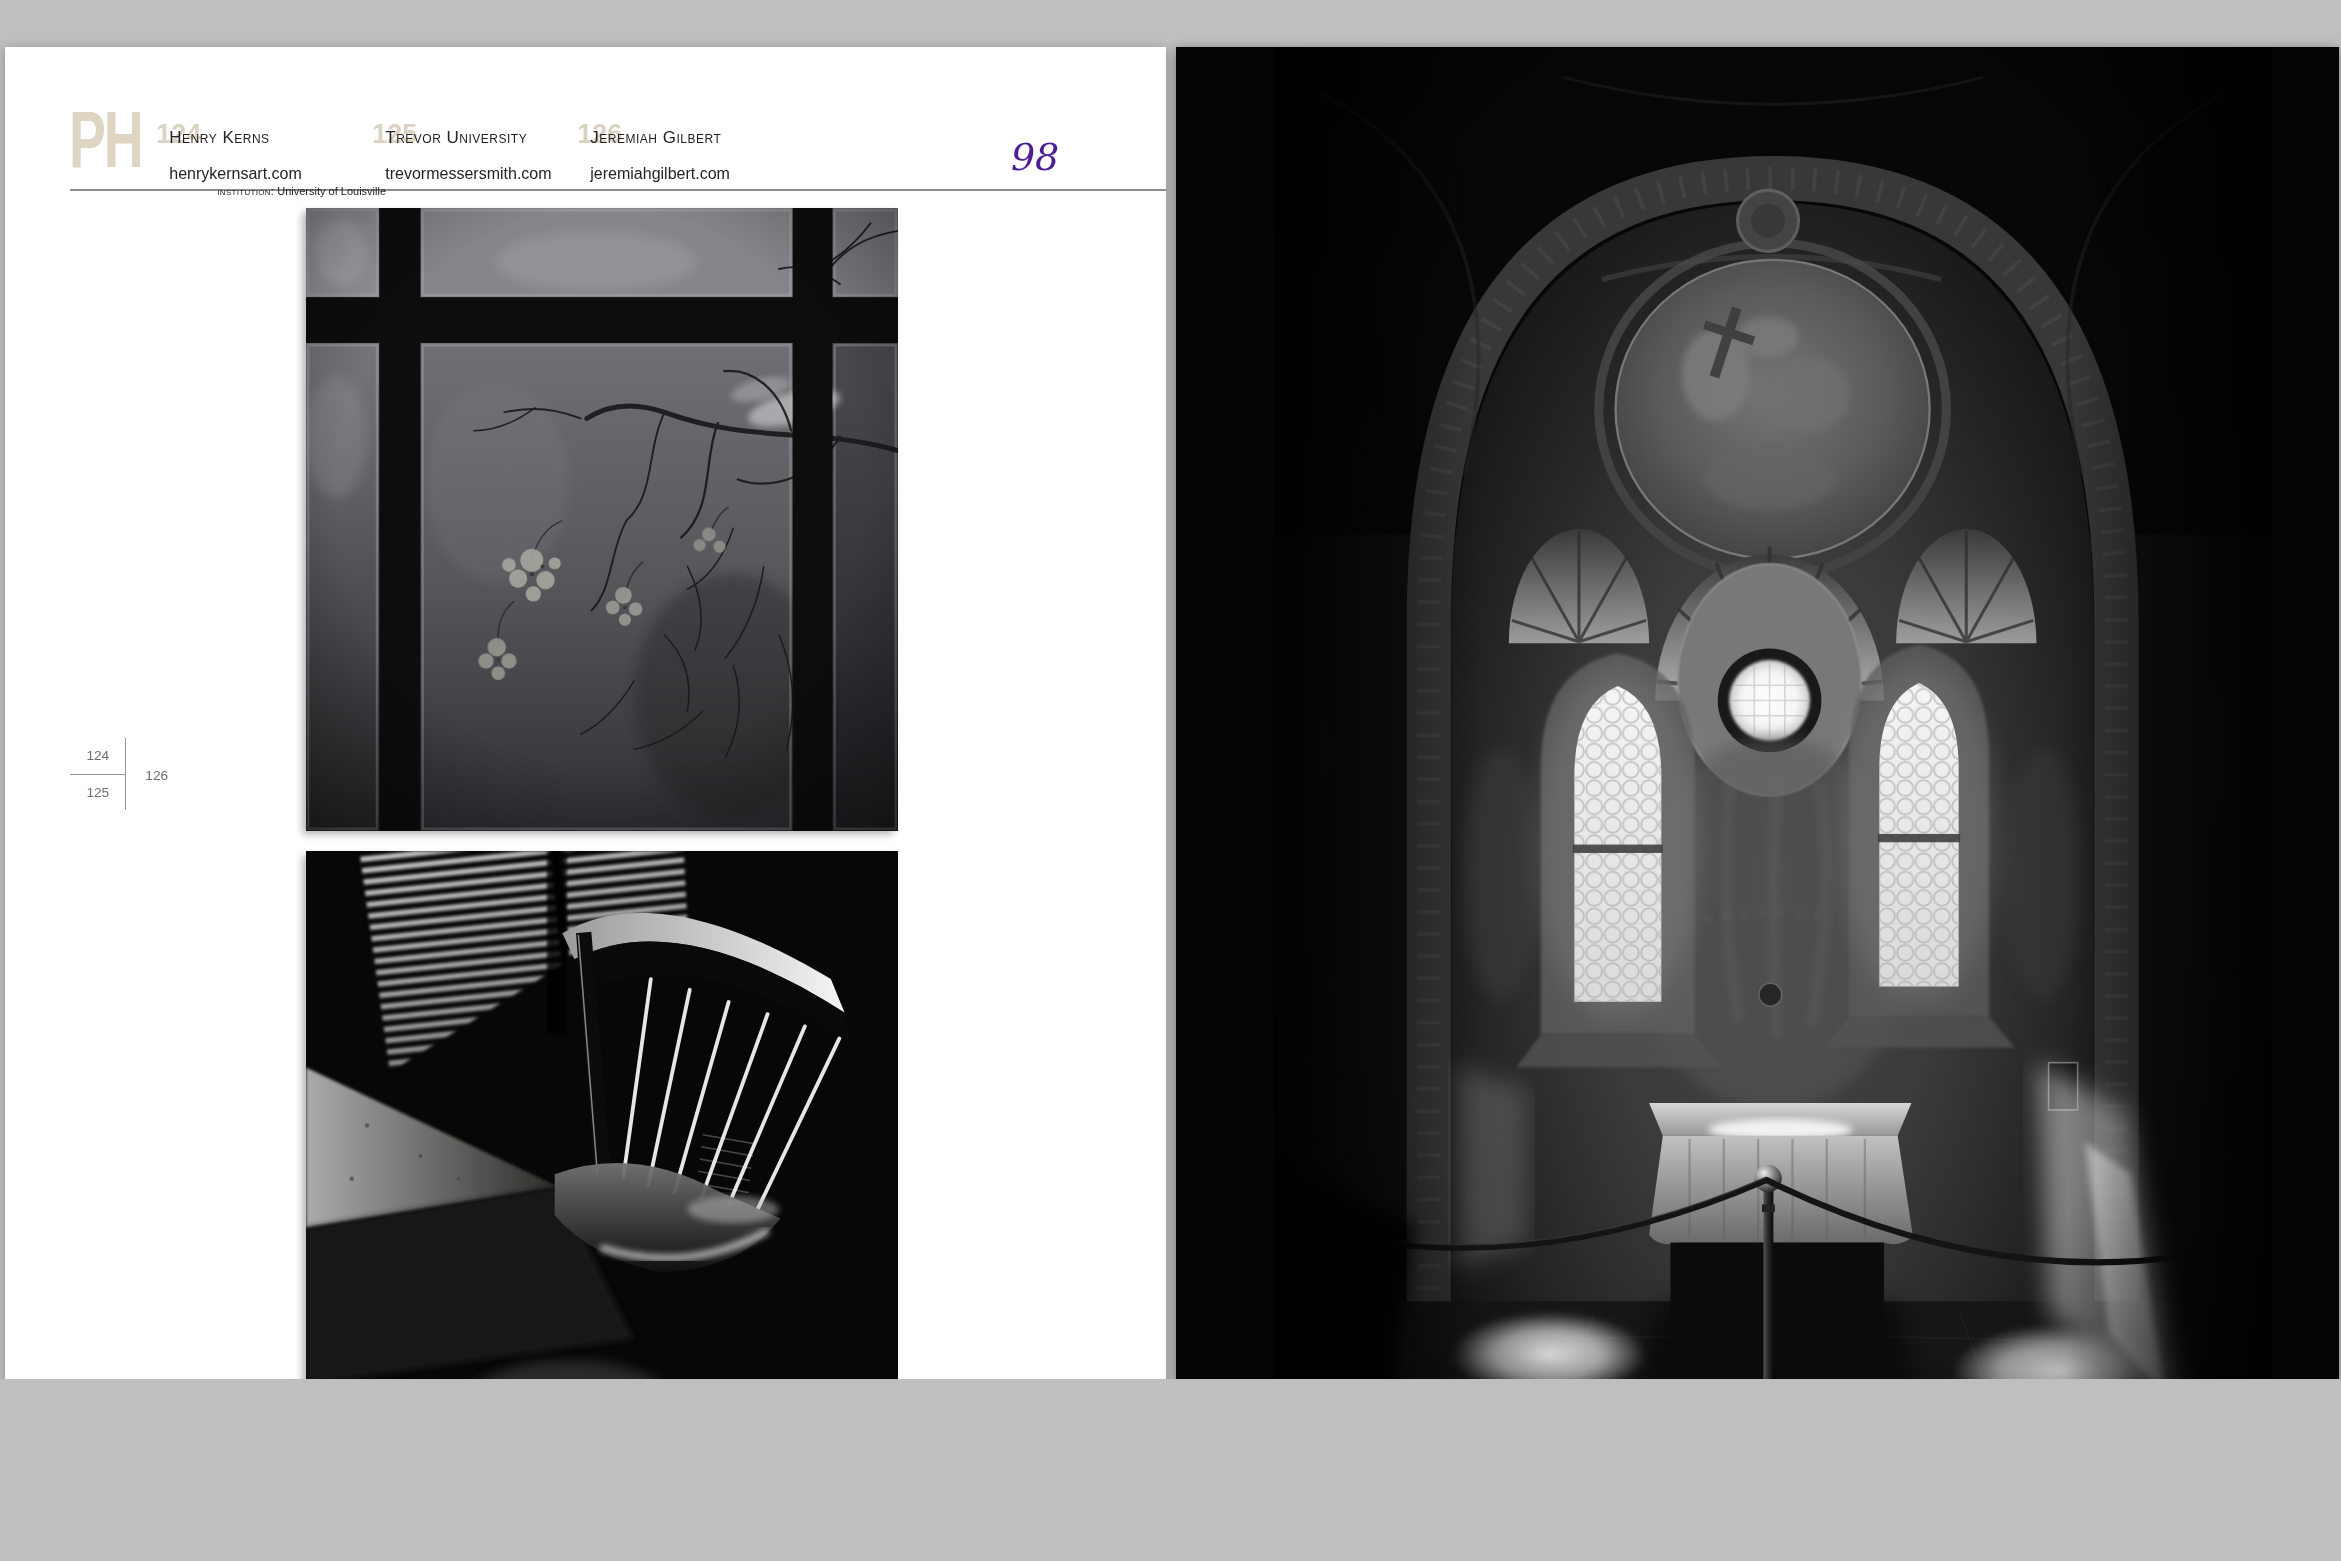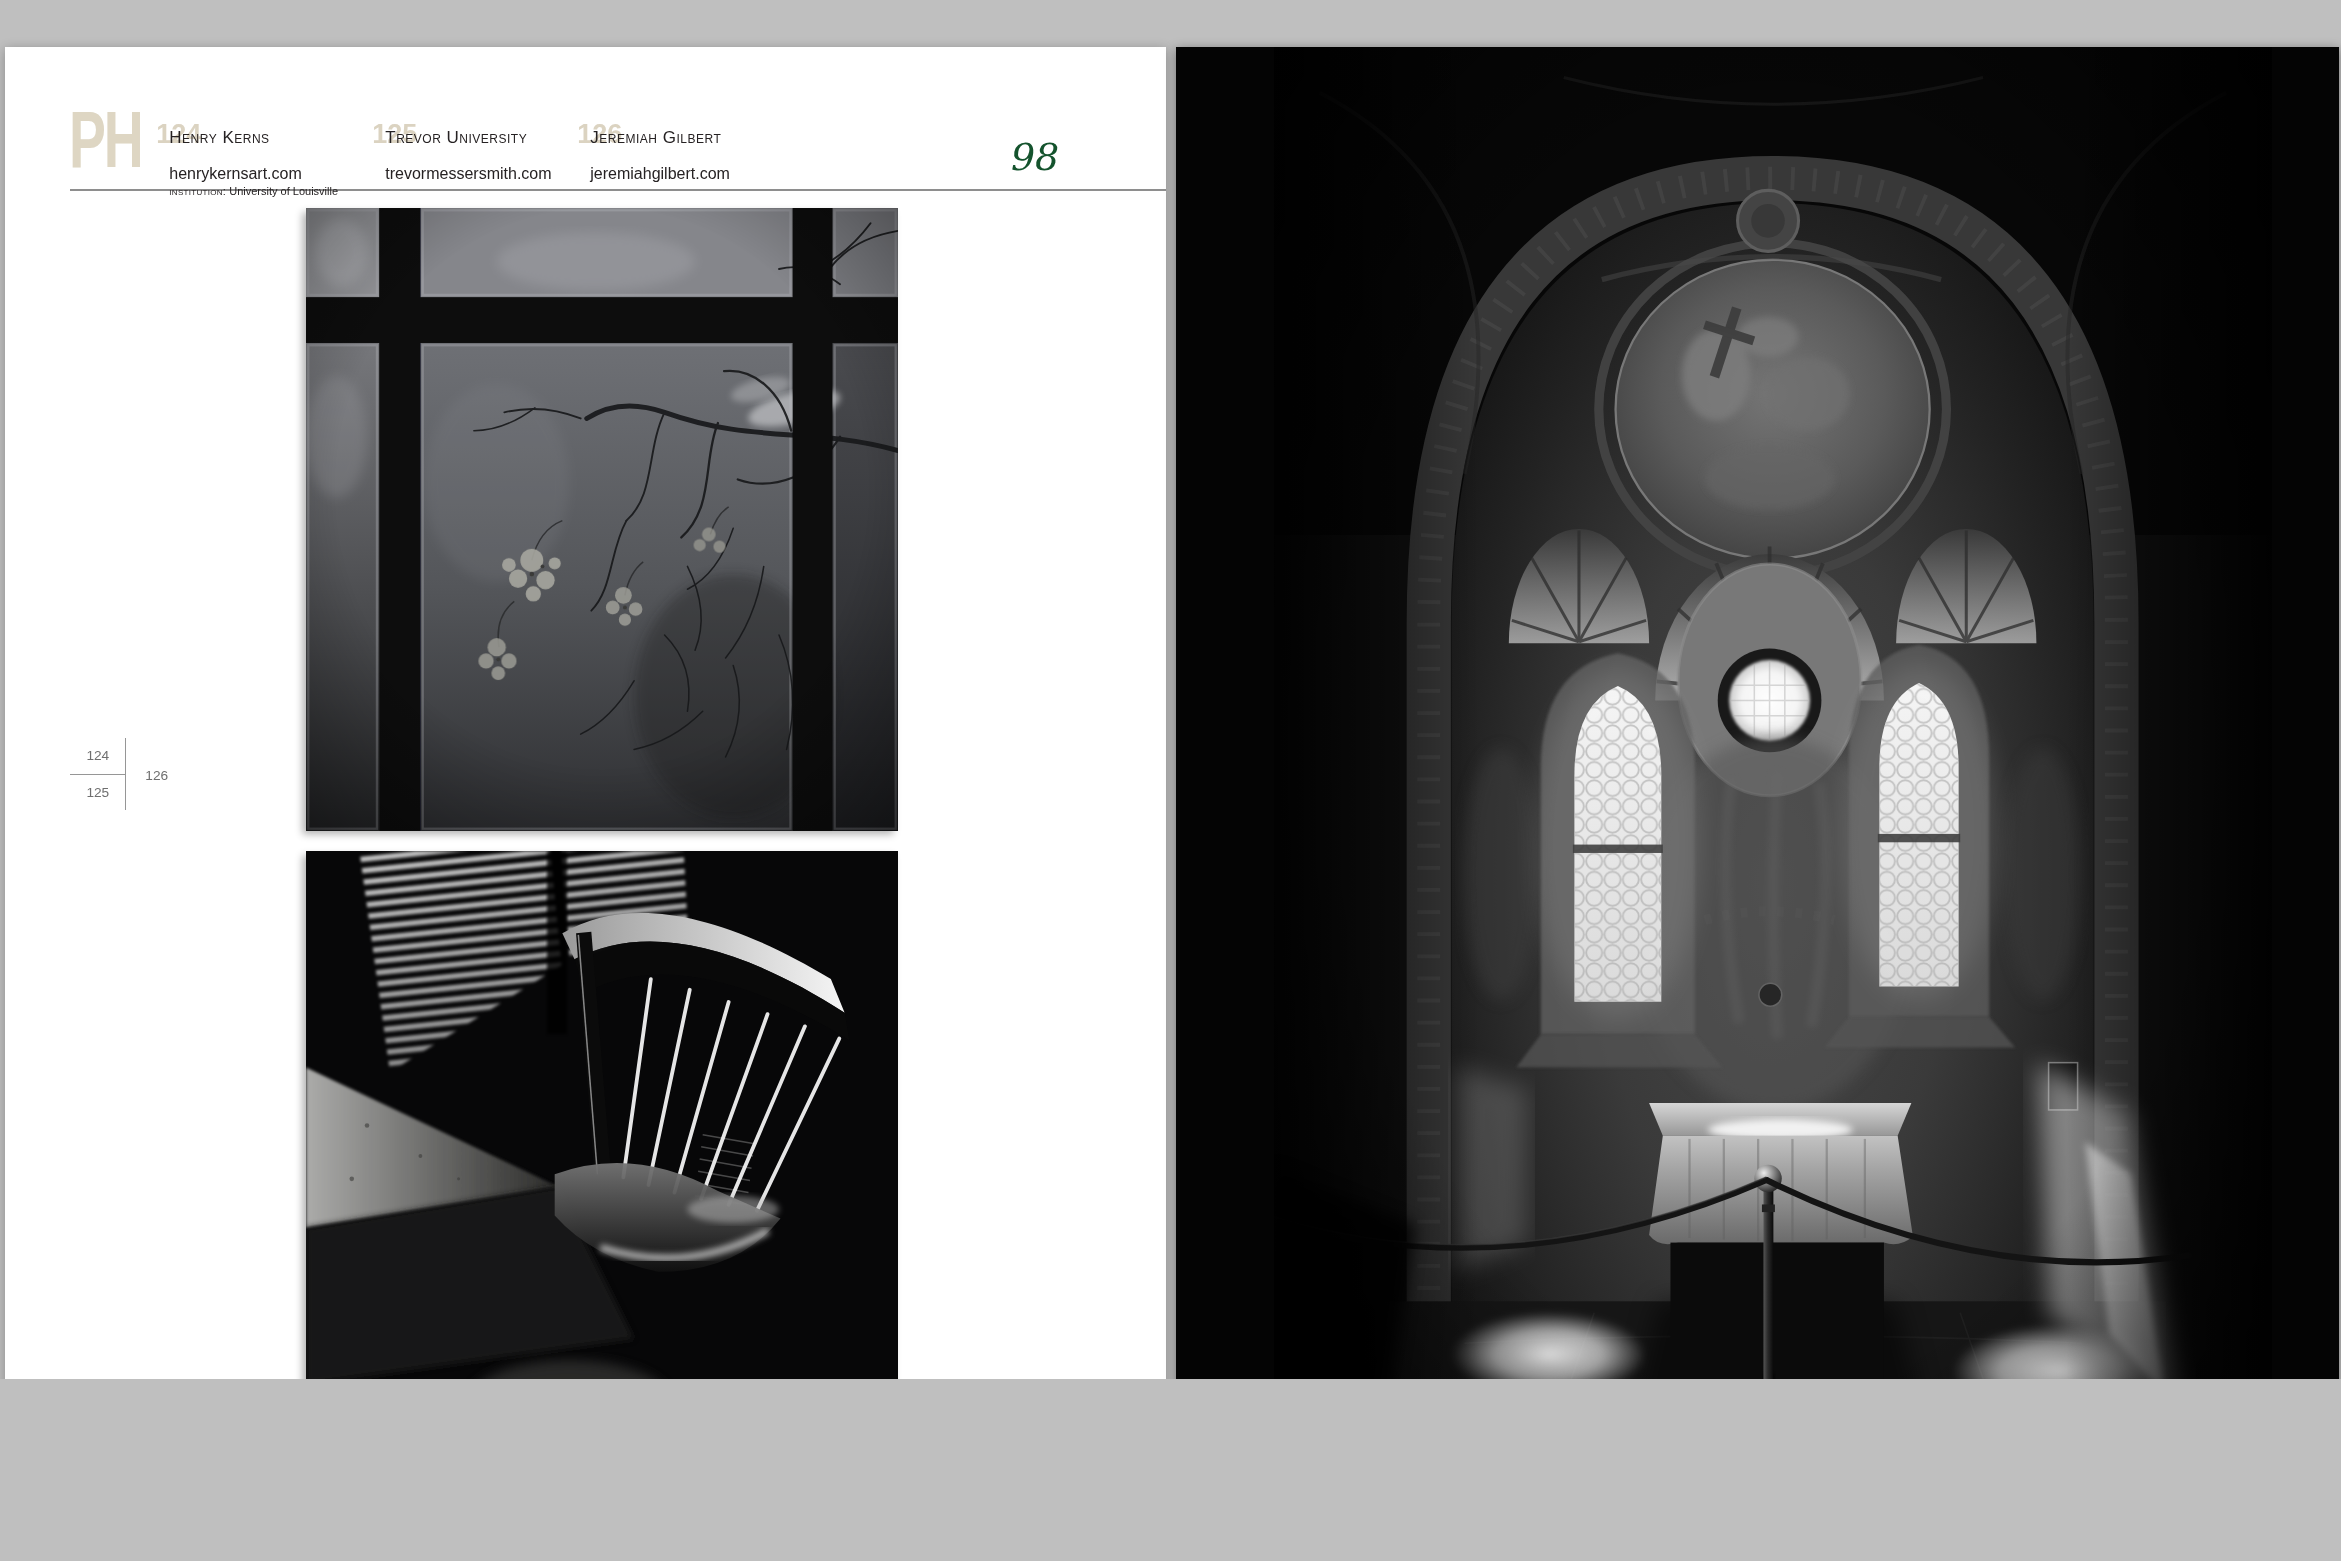--- a/index.html
+++ b/index.html
@@ -12,24 +12,24 @@
   
   .logo{position:absolute;left:64px;top:53px;font-size:79px;font-weight:700;line-height:1;
         letter-spacing:-3px;color:#ded6c3;transform:scaleX(.70);transform-origin:0 0;}
   .credit{position:absolute;top:82px;color:#262223;}
   .credit .num{position:absolute;left:-13px;top:-8.4px;font-size:27px;font-weight:700;
                line-height:1;color:#dbd3c1;z-index:0;}
   .credit .name{position:relative;z-index:1;font-size:17px;font-weight:400;line-height:1;
                 font-variant:small-caps;letter-spacing:0.5px;}
   .credit .url{position:relative;z-index:1;font-size:16px;line-height:1;margin-top:20px;}
   .credit .inst{position:relative;z-index:1;font-size:11px;line-height:1;margin-top:3.8px;}
-  .credit .inst .lbl{font-variant:small-caps;letter-spacing:0.3px;}
+  .credit .inst .lbl{font-variant:small-caps;letter-spacing:0.3px;margin-left:48px;}
   .credit-1{left:164px;} .credit-2{left:380px;} .credit-3{left:585px;}
   .folio{position:absolute;top:91px;right:107px;font-family:"DejaVu Serif",serif;
-         font-style:italic;font-size:38px;line-height:1;color:#14532d;}
+         font-style:italic;font-size:38px;line-height:1;color:#4c1d95;}
   .rule{position:absolute;left:65px;right:0;top:142px;height:1.5px;background:#8e8e8e;}
 
   
   .mk{position:absolute;font-size:13.7px;line-height:1;color:#6f6f6f;}
   .mk-h{position:absolute;left:65px;top:727px;width:56px;height:0.8px;background:#969696;}
   .mk-v{position:absolute;left:120px;top:691px;width:0.8px;height:72px;background:#969696;}
   .mk-top{left:65px;top:702px;width:55px;text-align:center;}
   .mk-bottom{left:65px;top:739px;width:55px;text-align:center;}
   .mk-side{left:140px;top:722px;}
 

